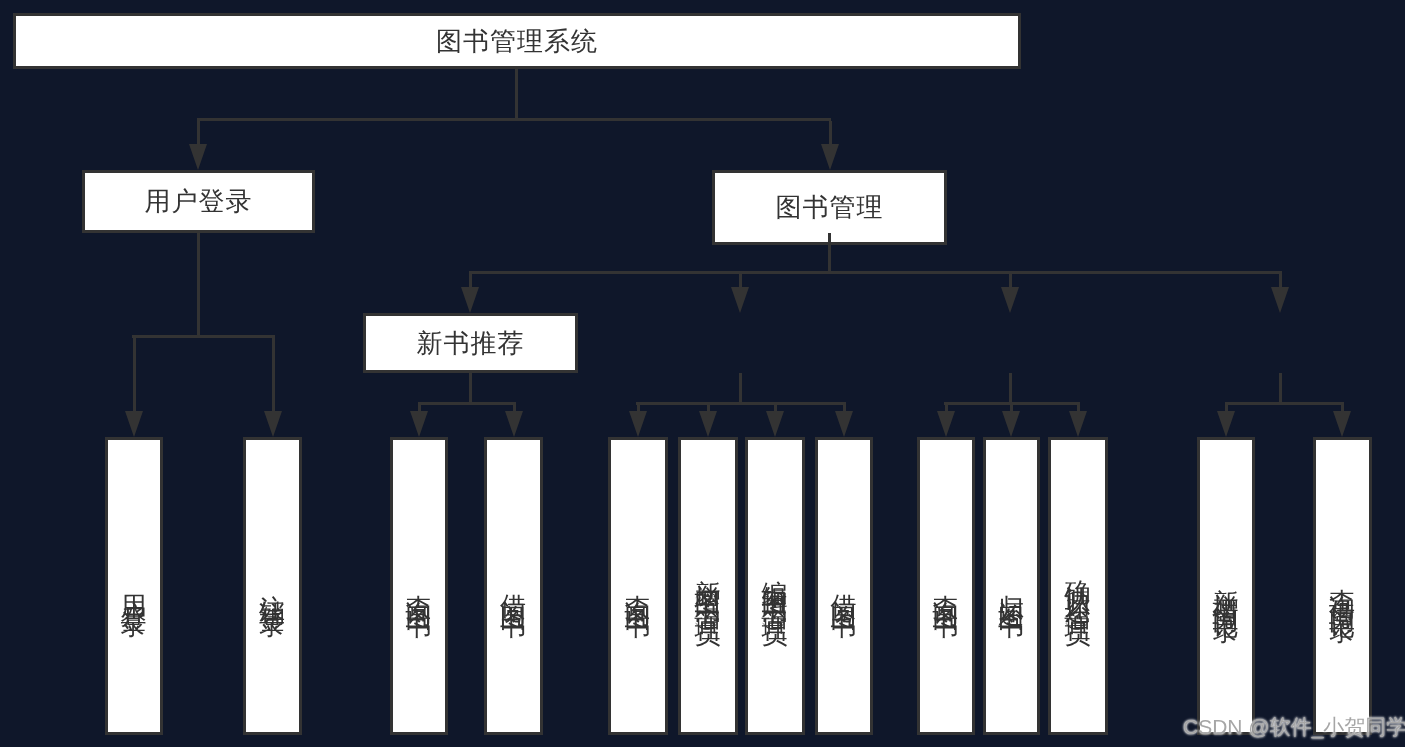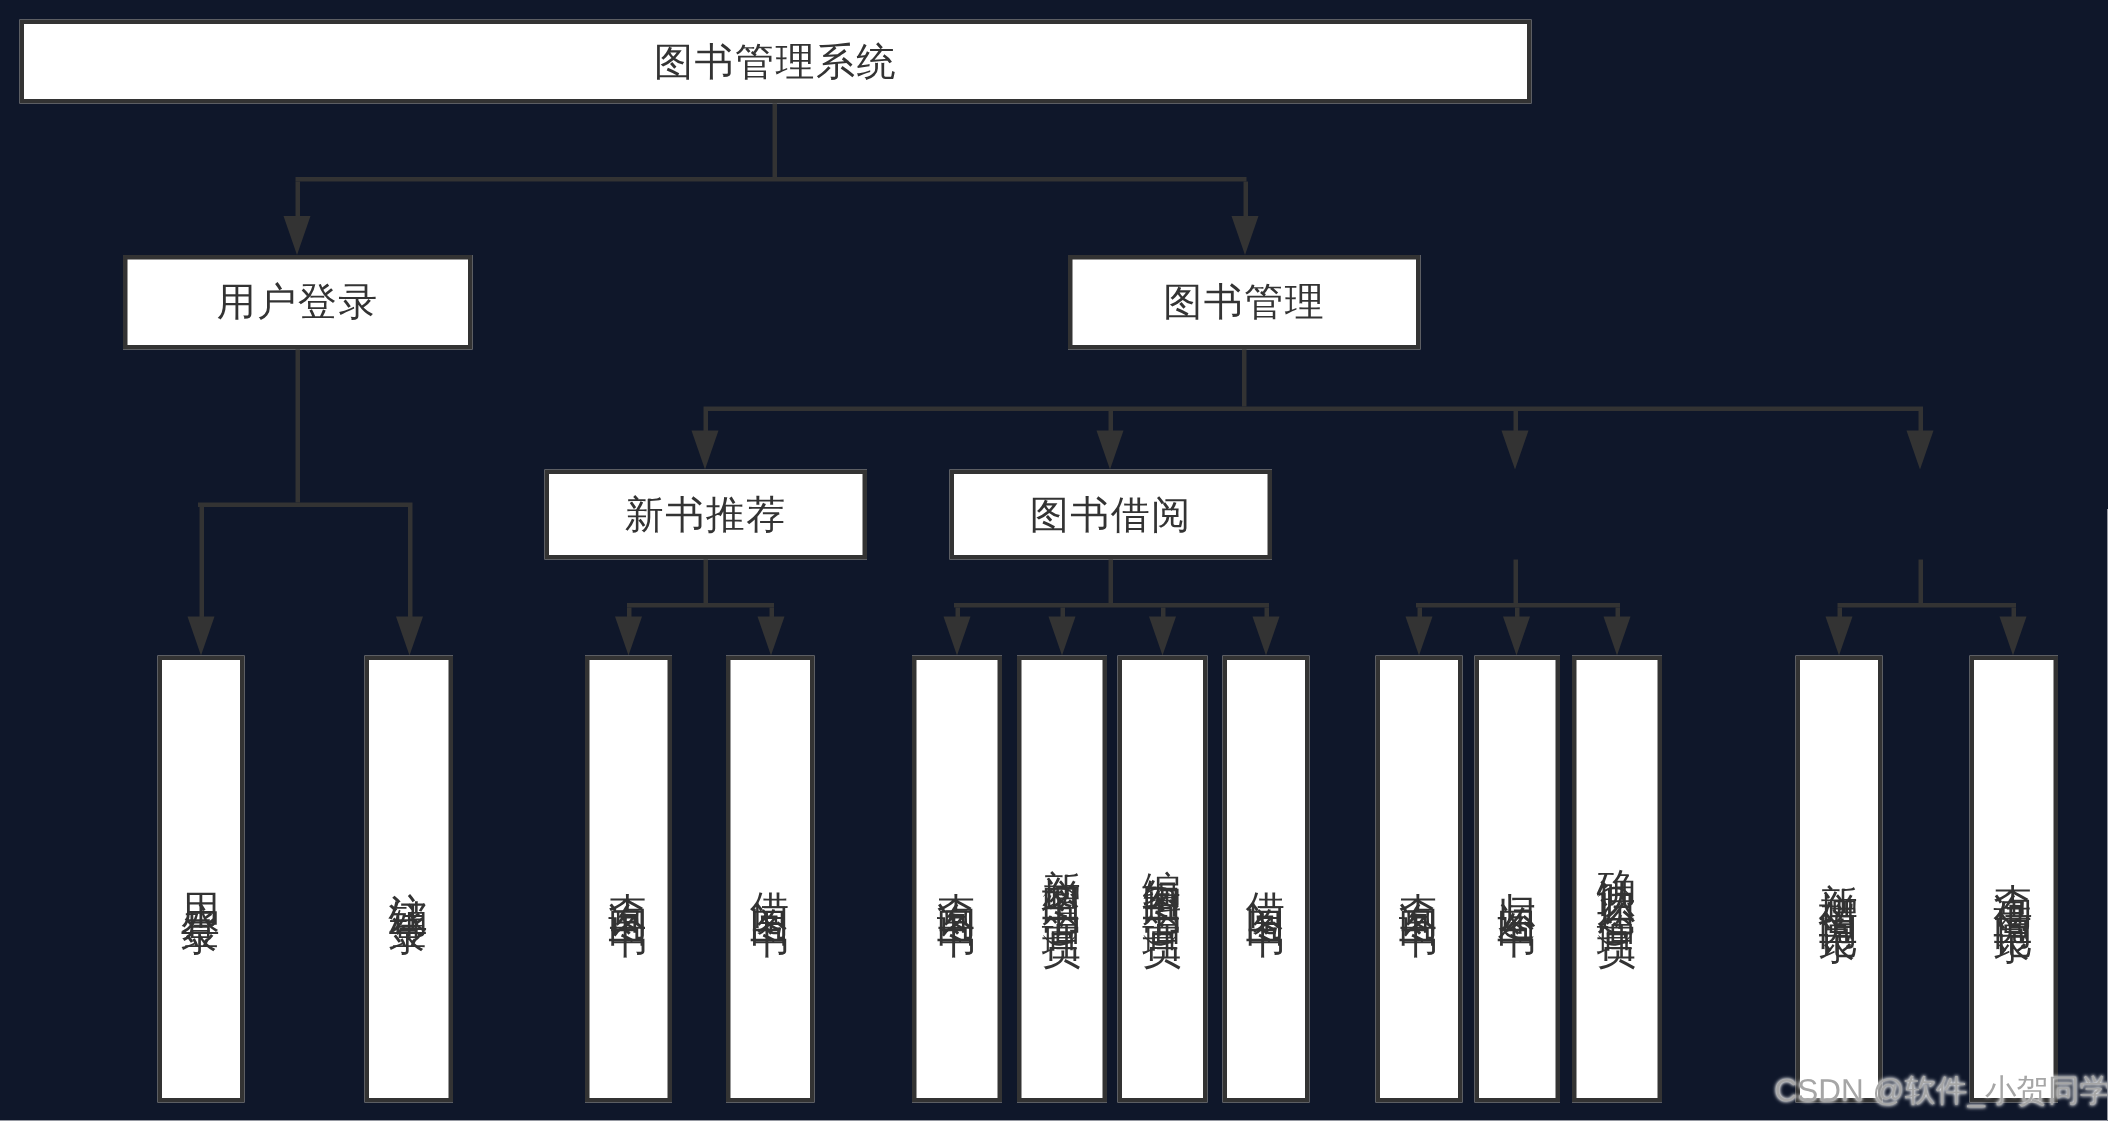--- a/index.html
+++ b/index.html
@@ -37,21 +37,21 @@
     writing-mode: vertical-rl;
     text-orientation: mixed;
     letter-spacing: 6px;
     line-height: 1;
     font-size: 26px;
     color: #333333;
   }
   
   .b-root        { left: 13px;   top: 13px;  width: 1008px; height: 56px; }
   .b-user-login  { left: 82px;   top: 170px; width: 233px;  height: 63px; }
-  .b-book-mgmt   { left: 712px;  top: 170px; width: 235px;  height: 63px; text-align: center; }
+  .b-book-mgmt   { left: 712px;  top: 170px; width: 235px;  height: 75px; text-align: center; }
   .b-new-book    { left: 363px;  top: 313px; width: 215px;  height: 60px; align-items: center; }
   .b-book-borrow { left: 633px;  top: 313px; width: 215px;  height: 60px; }
   .b-cur-borrow  { left: 903px;  top: 313px; width: 215px;  height: 60px; }
   .b-records     { left: 1173px; top: 313px; width: 215px;  height: 60px; }
   .l-login       { left: 105px;  width: 58px; }
   .l-logout      { left: 243px;  width: 59px; }
   .l-nbr-query   { left: 390px;  width: 58px; }
   .l-nbr-borrow  { left: 484px;  width: 59px; }
   .l-bb-query    { left: 608px;  width: 60px; }
   .l-bb-add      { left: 678px;  width: 60px; }
@@ -121,23 +121,20 @@
   <div class="vl" style="left:739px;  top:274px; height:16px;"></div>
   <div class="ah" style="left:731px;  top:287px;"></div>
   <div class="vl" style="left:1009px; top:274px; height:16px;"></div>
   <div class="ah" style="left:1001px; top:287px;"></div>
   <div class="vl" style="left:1279px; top:274px; height:16px;"></div>
   <div class="ah" style="left:1271px; top:287px;"></div>
 
   <div class="box b-new-book">
     <span>新书推荐</span>
   </div>
-  <div class="box b-book-borrow">
-    <span>图书借阅</span>
-  </div>
 
   <div class="vl" style="left:469px; top:373px; height:29px;"></div>
   <div class="hl" style="left:418px; top:402px; width:98px;"></div>
   <div class="vl" style="left:418px; top:405px; height:9px;"></div>
   <div class="ah" style="left:410px; top:411px;"></div>
   <div class="vl" style="left:513px; top:405px; height:9px;"></div>
   <div class="ah" style="left:505px; top:411px;"></div>
 
   <div class="vl" style="left:739px; top:373px; height:29px;"></div>
   <div class="hl" style="left:636px; top:402px; width:210px;"></div>

